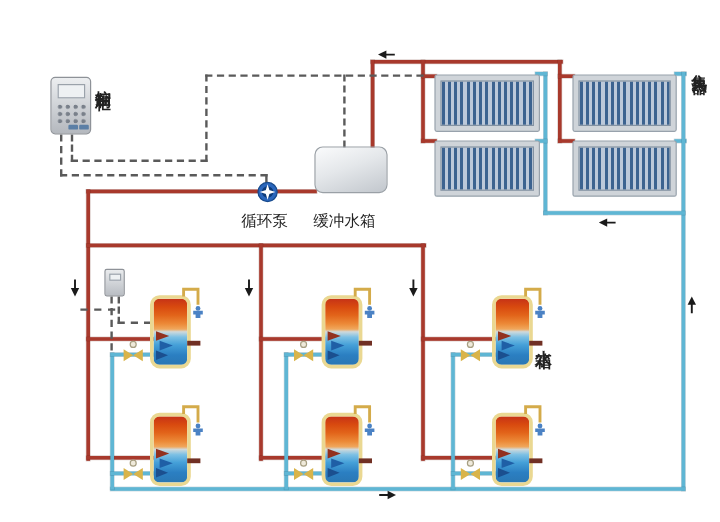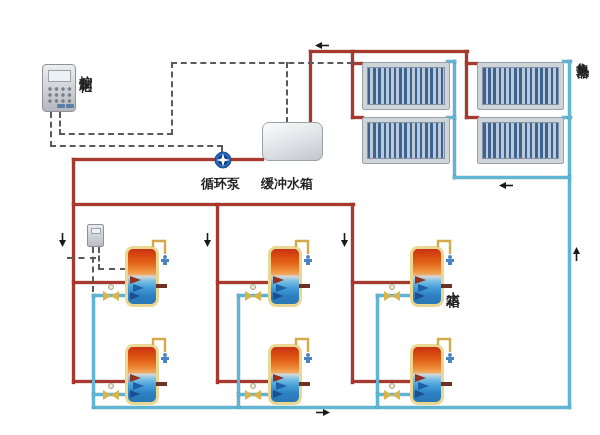--- a/index.html
+++ b/index.html
@@ -6,21 +6,21 @@
   .canvas{position:relative;width:600px;height:435px;background:#ffffff;overflow:hidden;
           font-family:"Liberation Sans","DejaVu Sans",sans-serif;}
   
   .rh,.rv{position:absolute;background:#a8392c;box-shadow:0 0 0 .5px rgba(90,20,10,.25);}
   .rh{height:3px;} .rv{width:3px;}
   .ch,.cv{position:absolute;background:#5fb6d4;box-shadow:0 0 0 .5px rgba(20,80,110,.25);}
   .ch{height:3px;} .cv{width:3px;}
   .dh{position:absolute;height:0;border-top:2px dashed #5a5a5a;}
   .dv{position:absolute;width:0;border-left:2px dashed #5a5a5a;}
   
-  .hlabel{position:absolute;font-size:13px;font-weight:700;color:#222;white-space:nowrap;}
+  .hlabel{position:absolute;font-size:13px;font-weight:400;color:#222;white-space:nowrap;}
   .vlabel{position:absolute;font-size:13px;font-weight:600;color:#222;
           writing-mode:vertical-rl;text-orientation:upright;letter-spacing:2px;line-height:1.1;}
   
   .panel{position:absolute;background:#cfd4d9;border:1px solid #98a2ac;border-radius:2px;
          padding:4px;box-sizing:border-box;}
   .tubes{width:100%;height:100%;border:1px solid #8493a3;box-sizing:border-box;
          background:repeating-linear-gradient(90deg,#3c6390 0 2.5px,#bcc9da 2.5px 5.2px);}
   
   .tank{position:absolute;width:34px;height:61px;border:3px solid #ead892;border-radius:8px;
         box-sizing:border-box;

